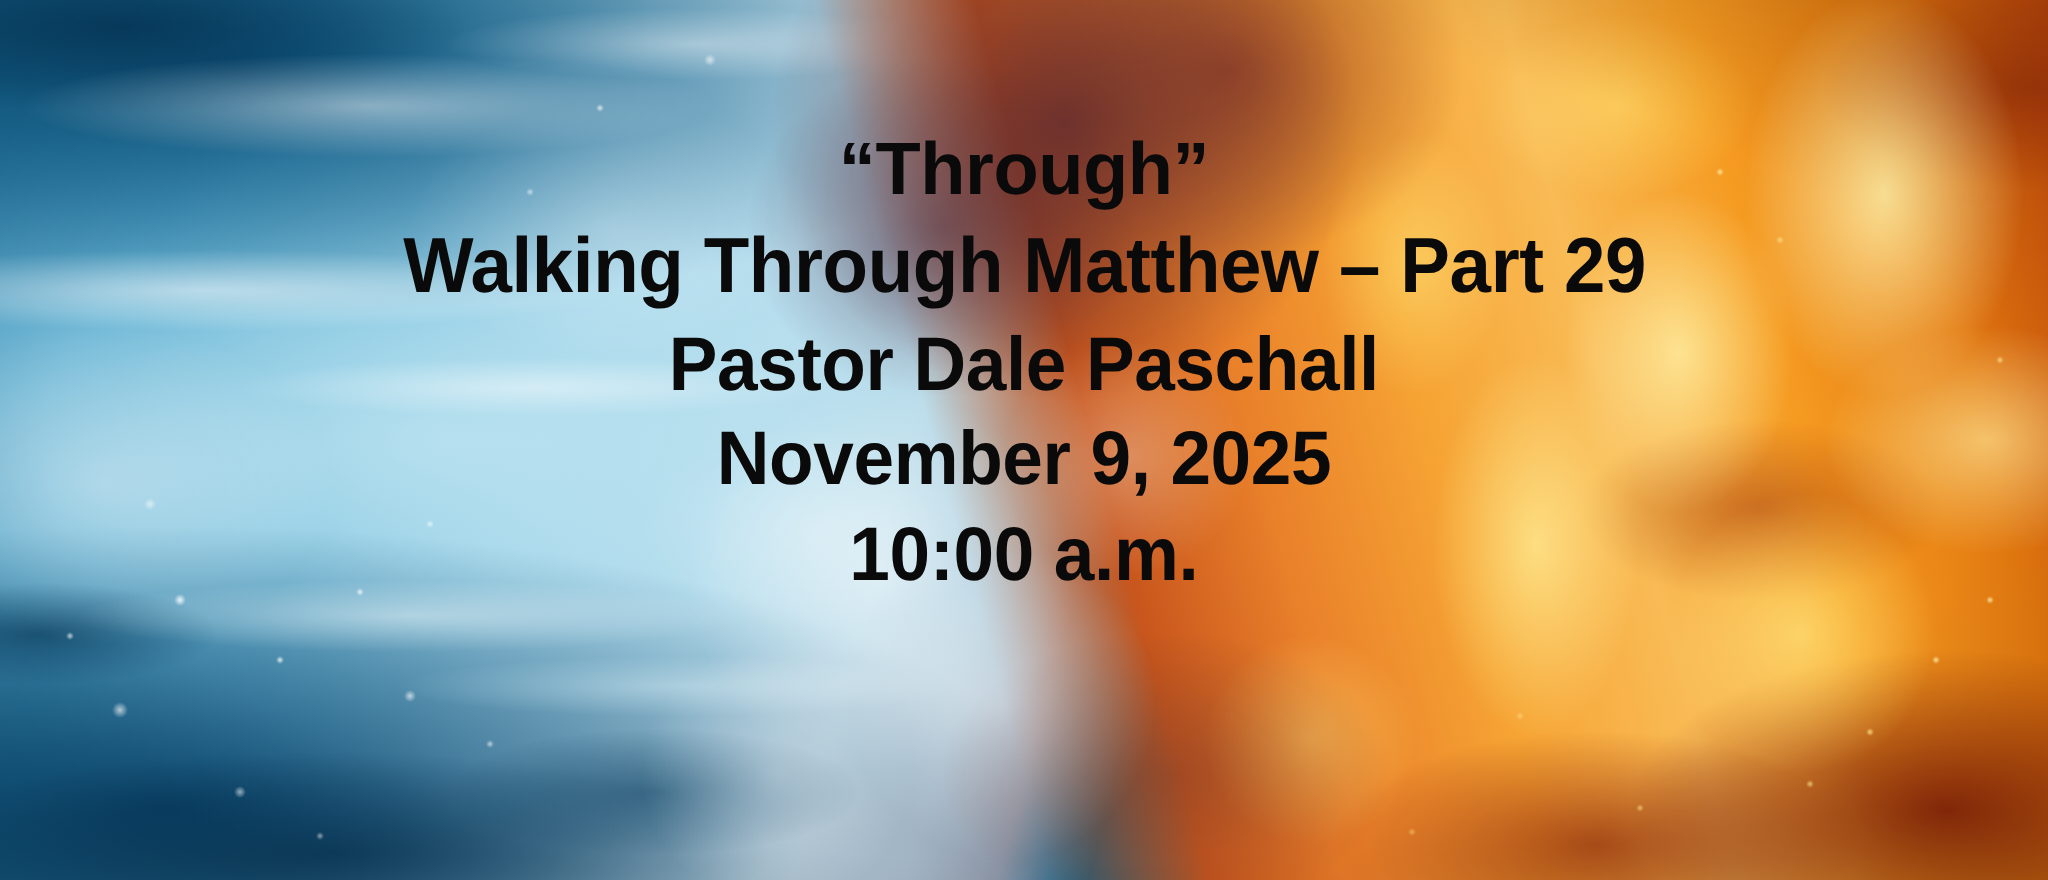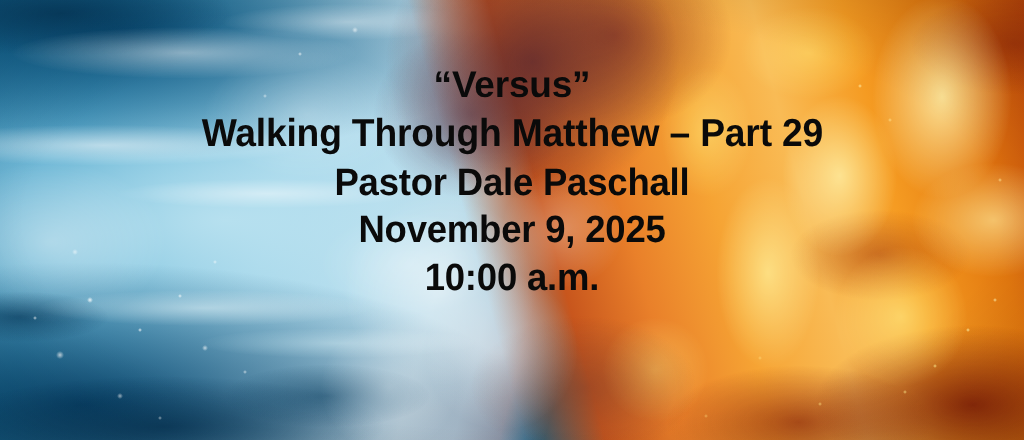--- a/index.html
+++ b/index.html
@@ -202,20 +202,20 @@
   <div class="bg-layer fire-base"></div>
   <div class="bg-layer fire-embers"></div>
   <div class="bg-layer fire-flames"></div>
   <div class="bg-layer fire-sparks"></div>
 
   <div class="bg-layer steam-dark"></div>
   <div class="bg-layer steam-light"></div>
   <div class="bg-layer vignette"></div>
 
   <div id="text-block">
-    <div class="line line-title">“Versus”</div>
+    <div class="line line-title">“Through”</div>
     <div class="line line-series">Walking Through Matthew – Part 29</div>
     <div class="line line-speaker">Pastor Dale Paschall</div>
     <div class="line line-date">November 9, 2025</div>
     <div class="line line-time">10:00 a.m.</div>
   </div>
 
 </div>
 
 </body></html>

